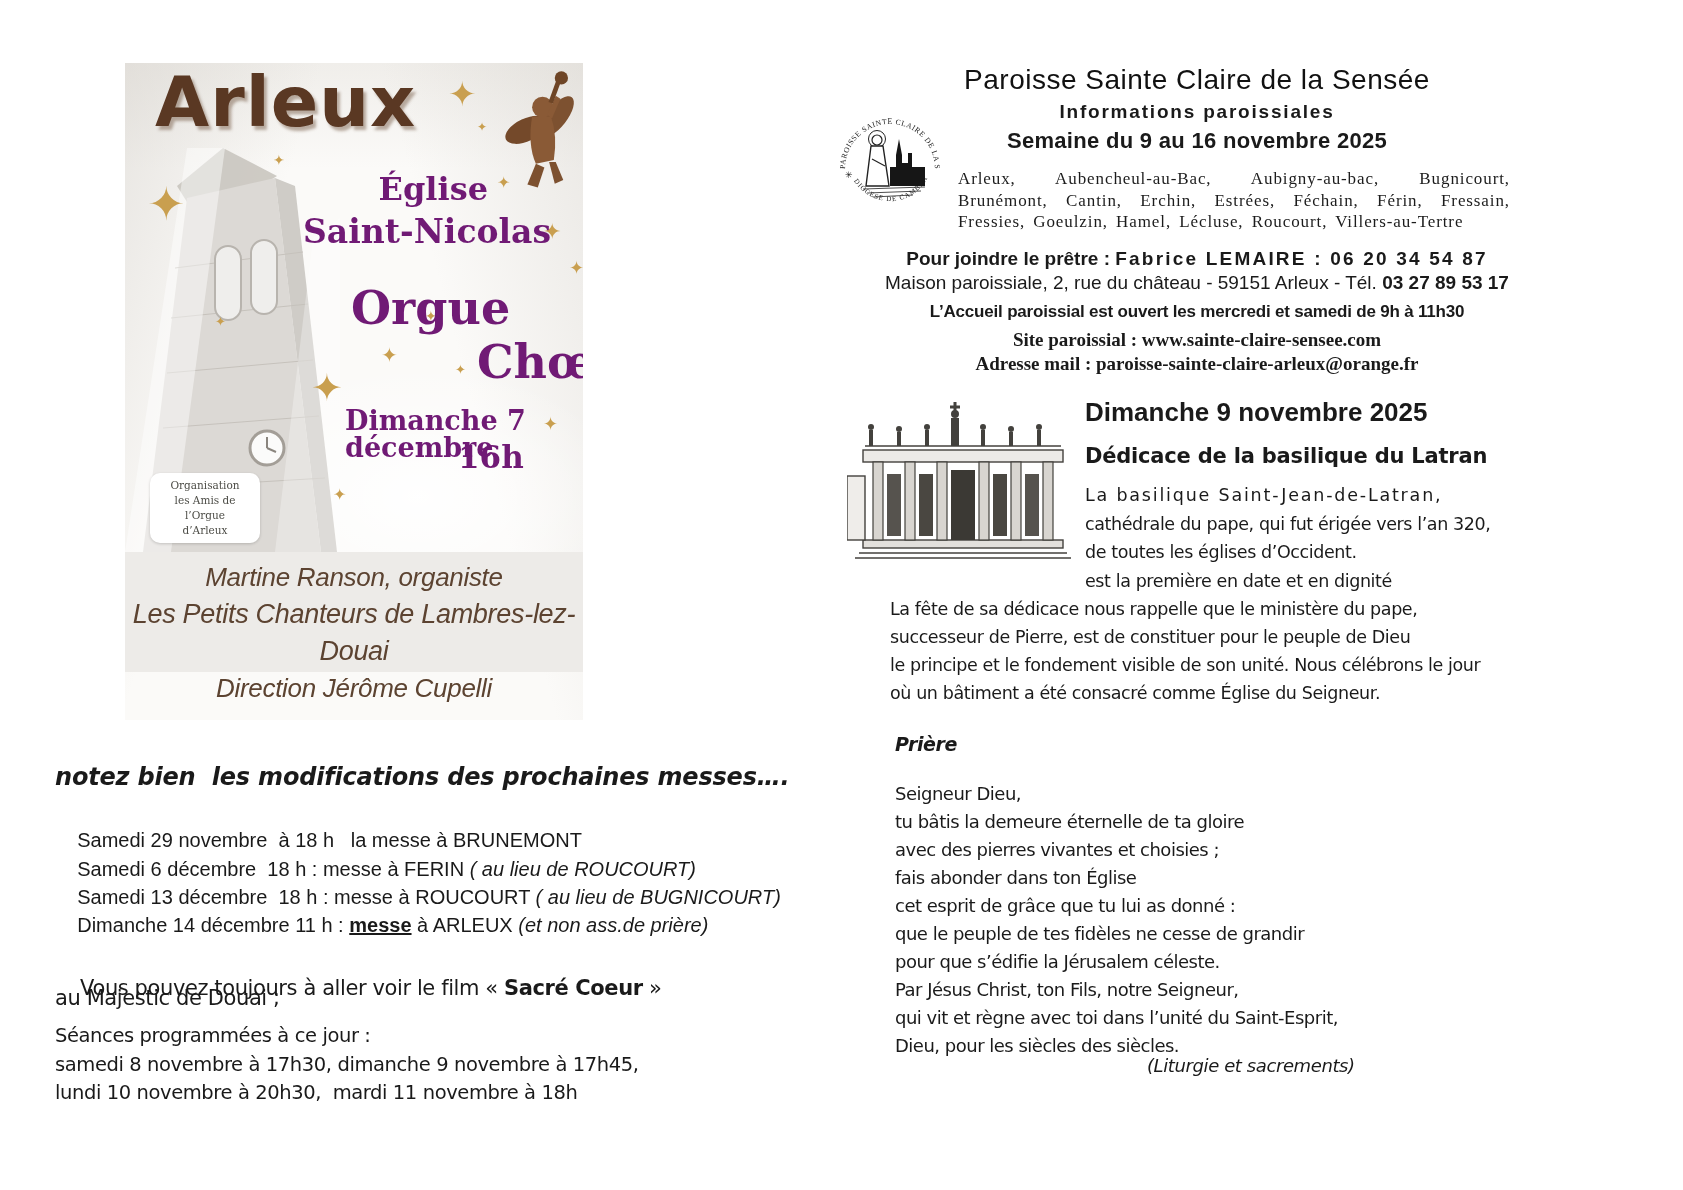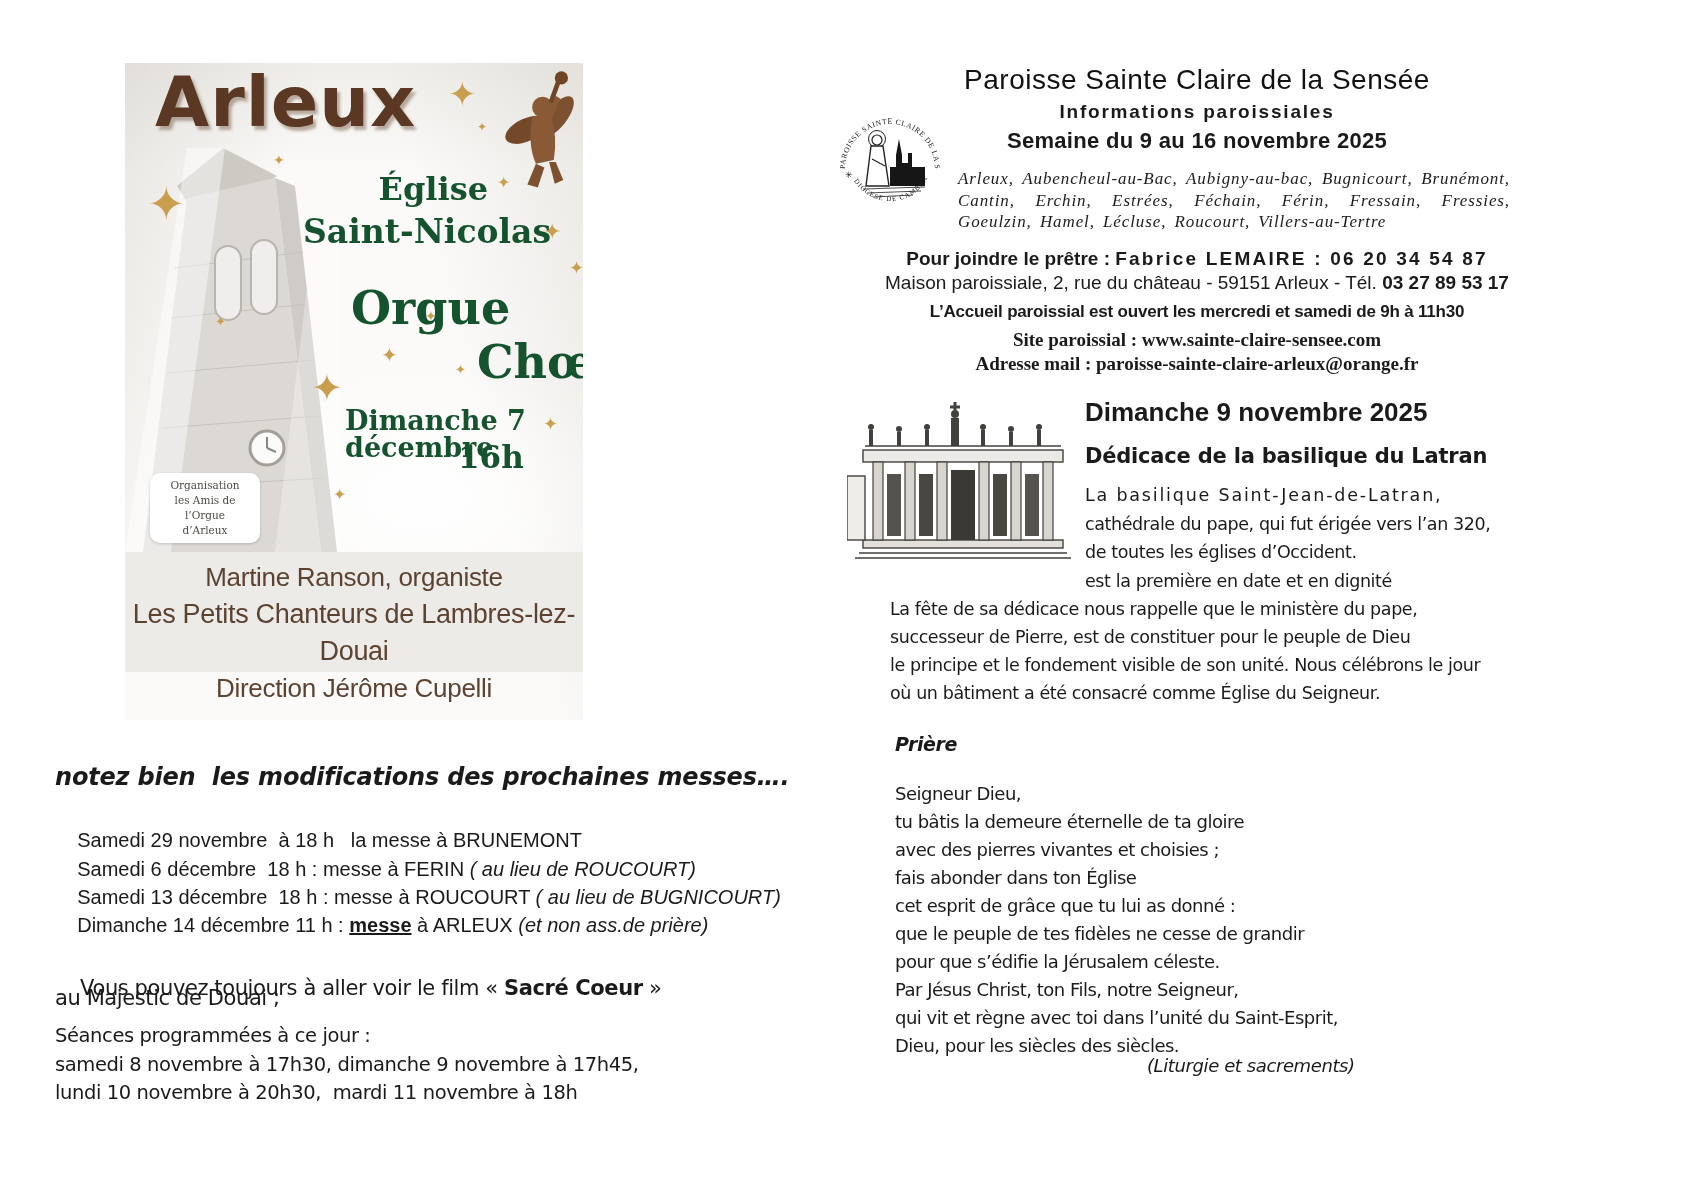--- a/index.html
+++ b/index.html
@@ -13,49 +13,49 @@
   .poster .rays{position:absolute;inset:0;z-index:1;
     background:
       radial-gradient(ellipse 300px 190px at 64% 66%, rgba(255,255,255,.95), rgba(255,255,255,0) 70%),
       linear-gradient(107deg, rgba(212,208,202,.50) 0%, rgba(255,255,255,0) 30%),
       linear-gradient(255deg, rgba(212,208,202,.42) 0%, rgba(255,255,255,0) 32%),
       linear-gradient(180deg, rgba(231,228,223,.55) 0%, rgba(255,255,255,0) 16%);}
   .poster .tower{position:absolute;left:0;top:85px;z-index:2;}
   .poster-title{position:absolute;left:30px;top:4px;z-index:3;font-family:"DejaVu Sans",sans-serif;
     font-weight:bold;font-size:70px;line-height:1;color:#5a3823;letter-spacing:1px;
     text-shadow:3px 4px 3px rgba(109,79,58,.45);}
-  .poster-serif{position:absolute;z-index:3;font-family:"DejaVu Serif",serif;font-weight:bold;color:#14532d;line-height:1;}
+  .poster-serif{position:absolute;z-index:3;font-family:"DejaVu Serif",serif;font-weight:bold;color:#701a75;line-height:1;}
   .angel{position:absolute;left:375px;top:5px;z-index:3;}
   .badge{position:absolute;left:25px;top:410px;width:102px;z-index:3;background:#fff;border-radius:10px;
     box-shadow:0 1px 3px rgba(0,0,0,.18);padding:5px 4px;text-align:center;
     font-family:"DejaVu Serif",serif;font-size:10.5px;line-height:15px;color:#4c4c46;}
   .band{position:absolute;left:0;top:489px;width:458px;height:120px;background:#edebe8;z-index:3;
     text-align:center;padding-top:7px;box-sizing:border-box;color:#5c4331;font-family:"Liberation Sans",sans-serif;}
-  .band div{line-height:37px;letter-spacing:-0.3px;}
+  .band div{line-height:37px;letter-spacing:-0.3px;font-style:italic;}
   .band .p1{font-size:26px;} .band .p2{font-size:27px;} .band .p3{font-size:26px;}
   .fband{position:absolute;left:0;top:613px;width:458px;height:44px;background:#e8e6e3;z-index:3;
     text-align:center;line-height:44px;font-size:20px;color:#222;}
   .spark{position:absolute;z-index:2;color:#c99f4f;line-height:1;}
 
   
   .comic{font-family:"DejaVu Sans",sans-serif;letter-spacing:-0.4px;}
   .notes-head{font-size:24px;font-weight:bold;font-style:italic;letter-spacing:-0.2px;}
   .mline{font-size:20px;font-family:"Liberation Sans",sans-serif;}
   .mline .em{font-weight:bold;text-decoration:underline;}
   .mline .it{font-style:italic;}
   .film{font-size:21px;}
   .sess{font-size:19.5px;}
 
   
   .rcenter{position:absolute;left:847px;width:700px;text-align:center;}
   .pname{font-size:28px;letter-spacing:.5px;color:#111;}
   .psub{font-size:19px;font-weight:bold;letter-spacing:1.8px;}
   .pweek{font-size:22px;font-weight:bold;letter-spacing:.3px;}
   .villages{position:absolute;left:958px;top:168px;width:552px;text-align:justify;
-    font-family:"Liberation Serif",serif;font-style:italic;font-size:17px;line-height:21.5px;
+    font-family:"Liberation Serif",serif;font-size:17px;line-height:21.5px;
     letter-spacing:.9px;word-spacing:3px;color:#1c1c1c;}
   .contact{font-size:19px;}
   .contact b.sp{letter-spacing:2.2px;}
   .serifb{font-family:"Liberation Serif",serif;font-weight:bold;font-size:19px;}
   .fdate{font-size:26px;font-weight:bold;font-family:"Liberation Sans",sans-serif;}
   .ftitle{font-size:21px;font-weight:bold;letter-spacing:-0.2px;}
   .fintro{font-size:17.5px;line-height:28.5px;}
   .fintro .wide{letter-spacing:1.8px;}
   .fbody{font-size:17.5px;line-height:28px;margin-left:40px;}
   .prayhead{font-size:19px;font-weight:bold;font-style:italic;}

